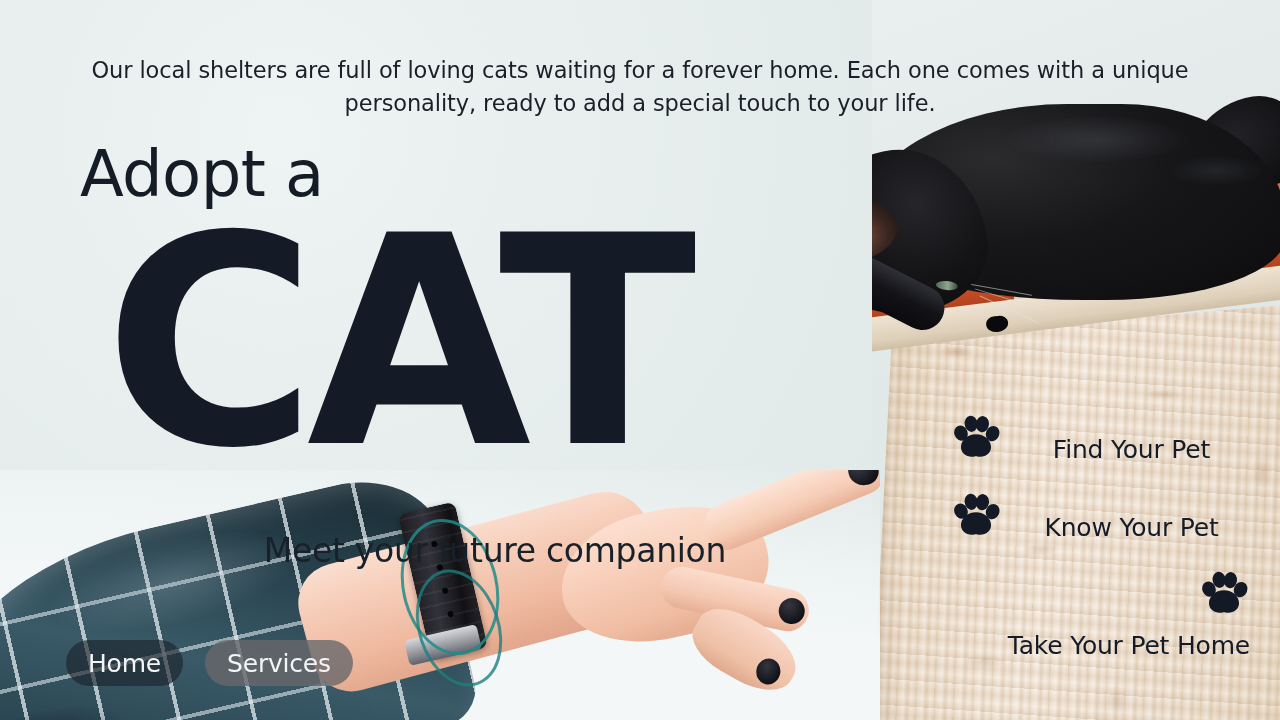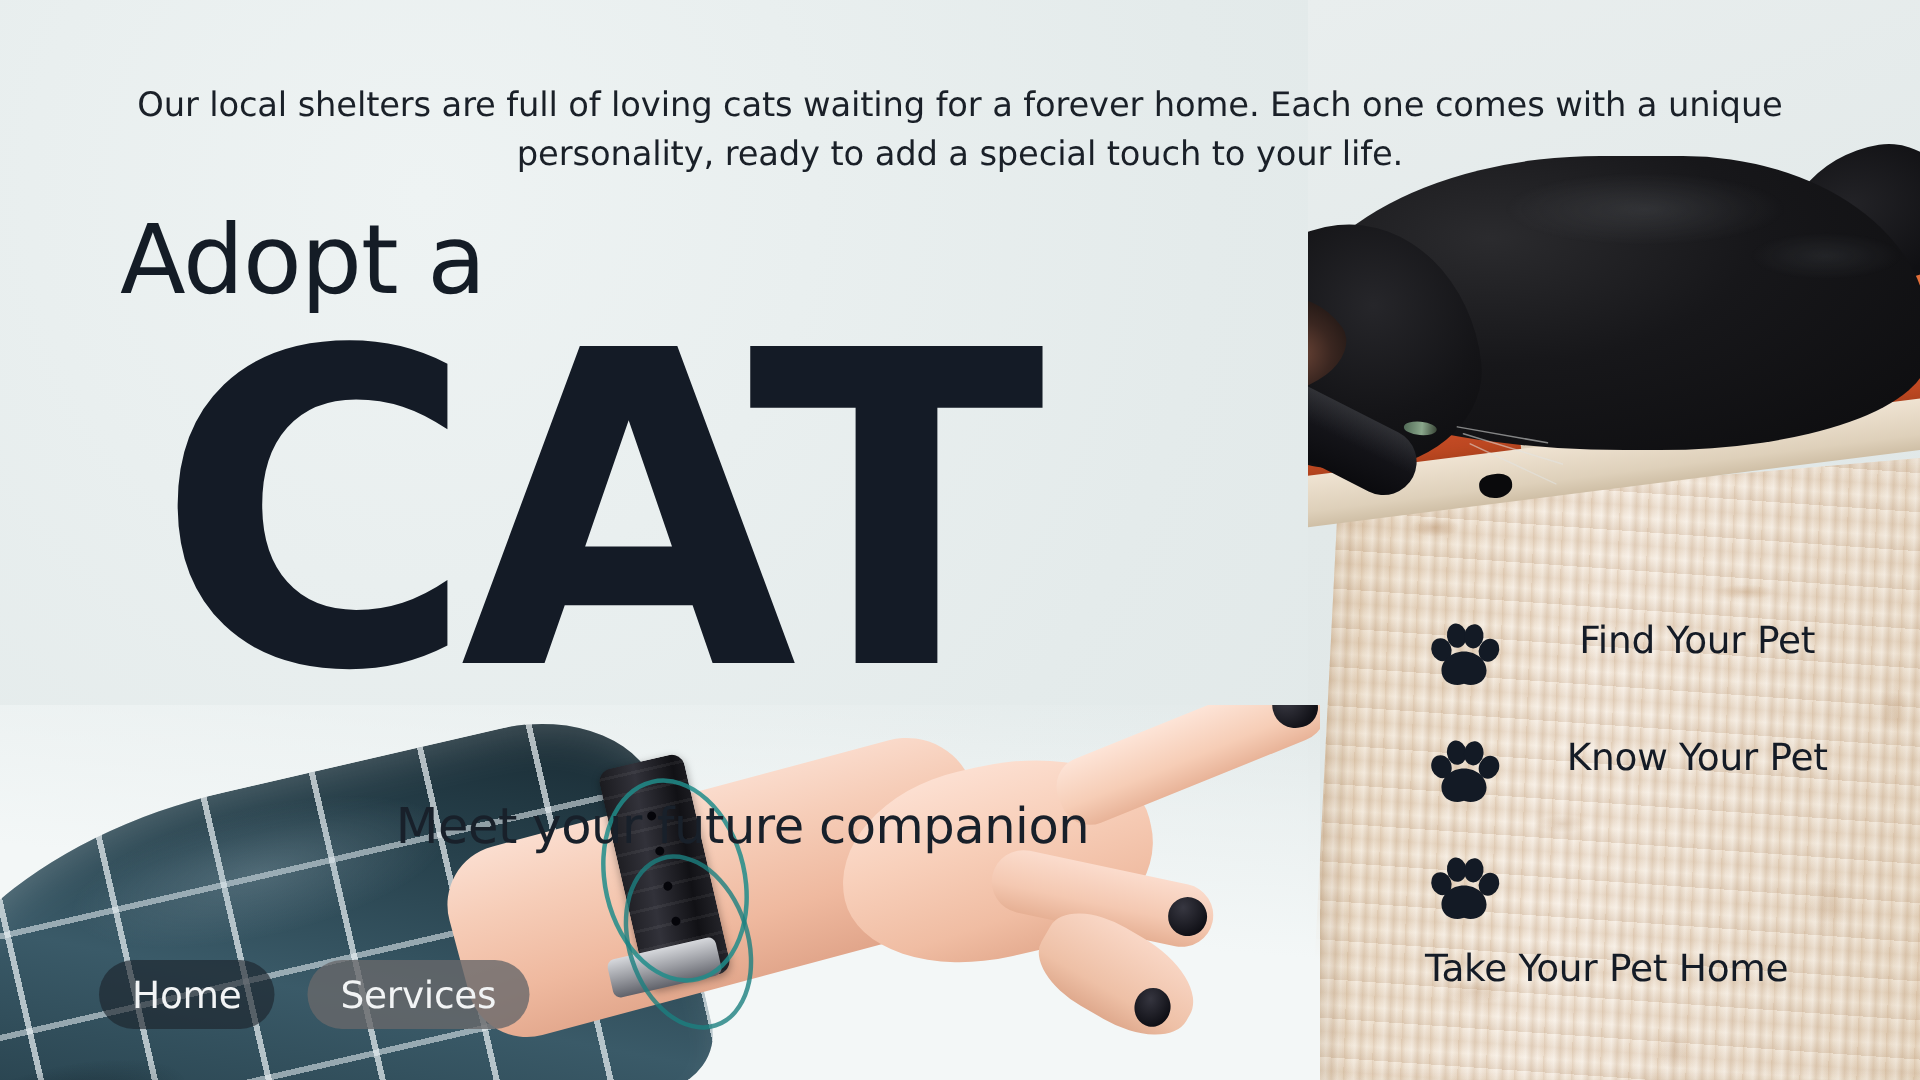--- a/index.html
+++ b/index.html
@@ -285,21 +285,21 @@
     z-index:3;
     margin-top:48px;
   }
 
   
   .features{
     position:absolute; left:950px; top:412px; width:300px;
     z-index:5;
   }
   .feature{
-    display:flex; align-items:flex-start; gap:11px;
+    display:flex; align-items:flex-end; gap:11px;
     margin-bottom:26px;
   }
   .feature:last-child{ margin-bottom:0;flex-direction:column; }
   .paw{ flex:0 0 auto; width:52px; height:52px; display:block; }
   .feature-label{
     font-size:25px; line-height:1.16;
     color:#141b26; font-weight:400;
     letter-spacing:-.2px;
     text-align:center;
     flex:1;

